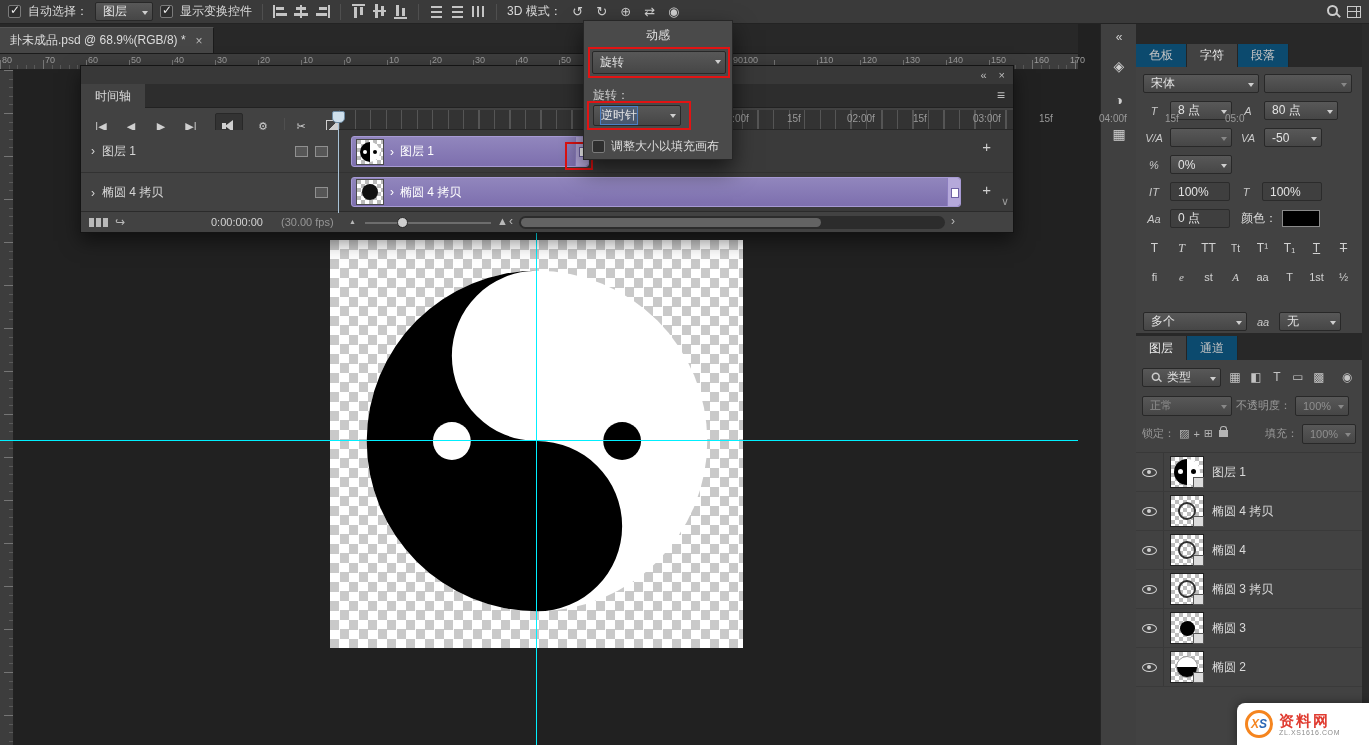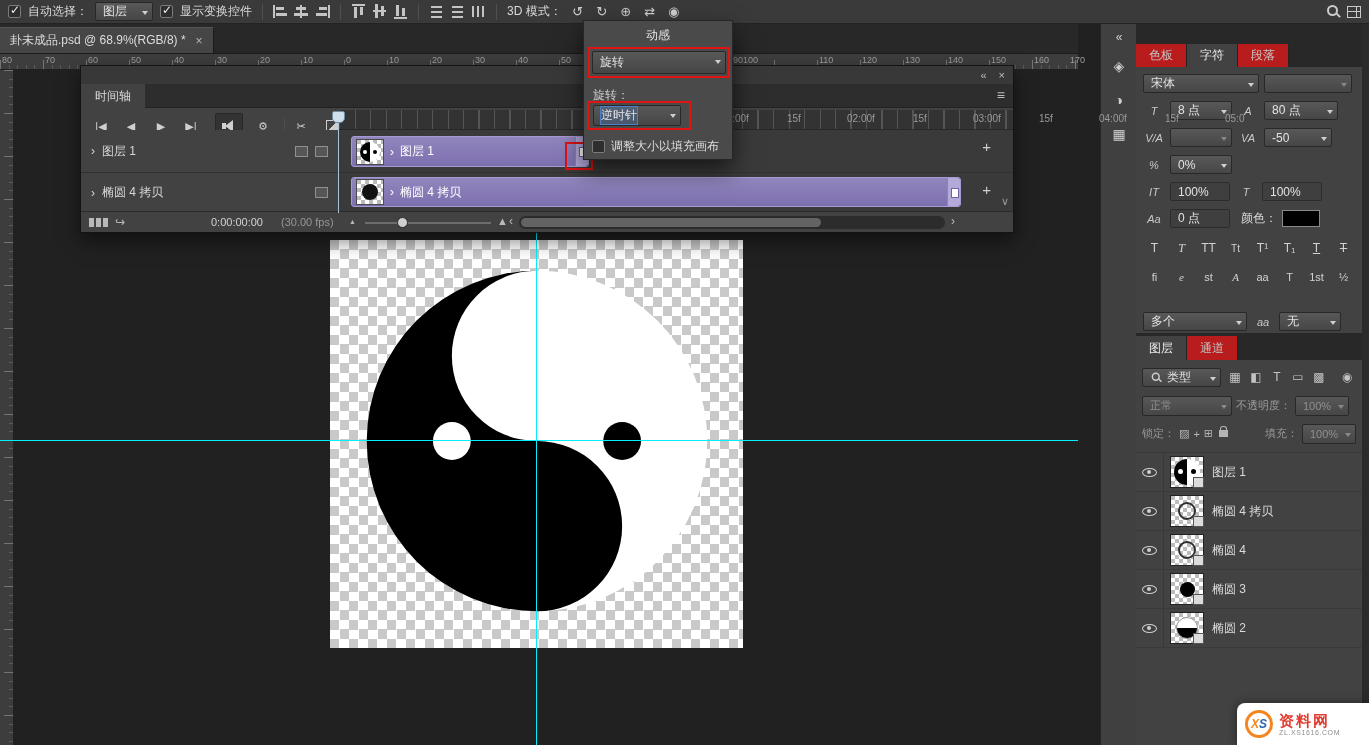--- a/index.html
+++ b/index.html
@@ -113,21 +113,21 @@
 .pp-title{text-align:center;padding-top:6px;color:#e4e4e4}
 .pp-red{position:absolute;border:2px solid #e21313;z-index:3}
 .pp-lbl{position:absolute;left:9px;top:66px;color:#cfcfcf}
 .pp-focus{background:rgba(80,130,210,.28);outline:1px solid #4c7fc4}
 
 
 #strip{position:absolute;left:1100px;top:24px;width:36px;height:721px;background:#404040;border-left:1px solid #262626;z-index:3}
 .st-i{position:absolute;left:0;width:36px;text-align:center;color:#cfcfcf;font-size:14px}
 #dock{position:absolute;left:1136px;top:24px;width:226px;height:721px;background:#282828;z-index:3}
 .dock-tabs{position:absolute;left:0;top:20px;height:23px;display:flex}
-.ptab{padding:0 13px;display:flex;align-items:center;color:#c3c3c3;background:#b91c1c;border-right:1px solid #242424}
+.ptab{padding:0 13px;display:flex;align-items:center;color:#c3c3c3;background:#0c4a6e;border-right:1px solid #242424}
 .ptab.active{background:#424242;color:#ececec}
 .char-body{position:absolute;left:0;top:43px;width:226px;height:266px;background:#424242}
 .crow{display:flex;align-items:center;gap:5px;margin:6px 7px 0;height:21px}
 .ci{width:22px;flex:none;color:#c9c9c9;font-size:11px;text-align:center;font-style:italic}
 .swatch{width:38px;height:17px;background:#000;border:1px solid #8a8a8a;flex:none}
 .btnrow{display:flex;gap:2px;margin:9px 6px 0}
 .sbtn{width:25px;height:20px;display:flex;align-items:center;justify-content:center;color:#d2d2d2;border-radius:2px}
 #btnrow1 span:nth-of-type(2){font-style:italic;font-family:"Liberation Serif",serif}
 #btnrow1 span:nth-of-type(4){font-size:10px}
 #btnrow1 span:nth-of-type(7){text-decoration:underline}
@@ -410,21 +410,21 @@
       <span class="ps-select" style="width:74px">
         <span>80 点</span>
       </span>
     </div>
     <div class="crow">
       <span class="ci">V/A</span>
       <span class="ps-select dim" style="width:62px">
         <span></span>
       </span>
       <span class="ci">VA</span>
-      <span class="ps-select" style="width:68px">
+      <span class="ps-select" style="width:58px">
         <span>-50</span>
       </span>
     </div>
     <div class="crow">
       <span class="ci">%</span>
       <span class="ps-select" style="width:62px">
         <span>0%</span>
       </span>
     </div>
     <div class="crow">
@@ -552,20 +552,30 @@
           <span class="leye">
             <span class="icon-eye"></span>
           </span>
           <span class="lthumb">
             <span class="tc-ring"></span>
             <span class="badge"></span>
           </span>
           <span class="lname">椭圆 4</span>
         </div>
 
+        <div class="lrow">
+          <span class="leye">
+            <span class="icon-eye"></span>
+          </span>
+          <span class="lthumb">
+            <span class="tc-ring"></span>
+            <span class="badge"></span>
+          </span>
+          <span class="lname">椭圆 3 拷贝</span>
+        </div>
 
         <div class="lrow">
           <span class="leye">
             <span class="icon-eye"></span>
           </span>
           <span class="lthumb">
             <span class="tc-dot"></span>
             <span class="badge"></span>
           </span>
           <span class="lname">椭圆 3</span>

